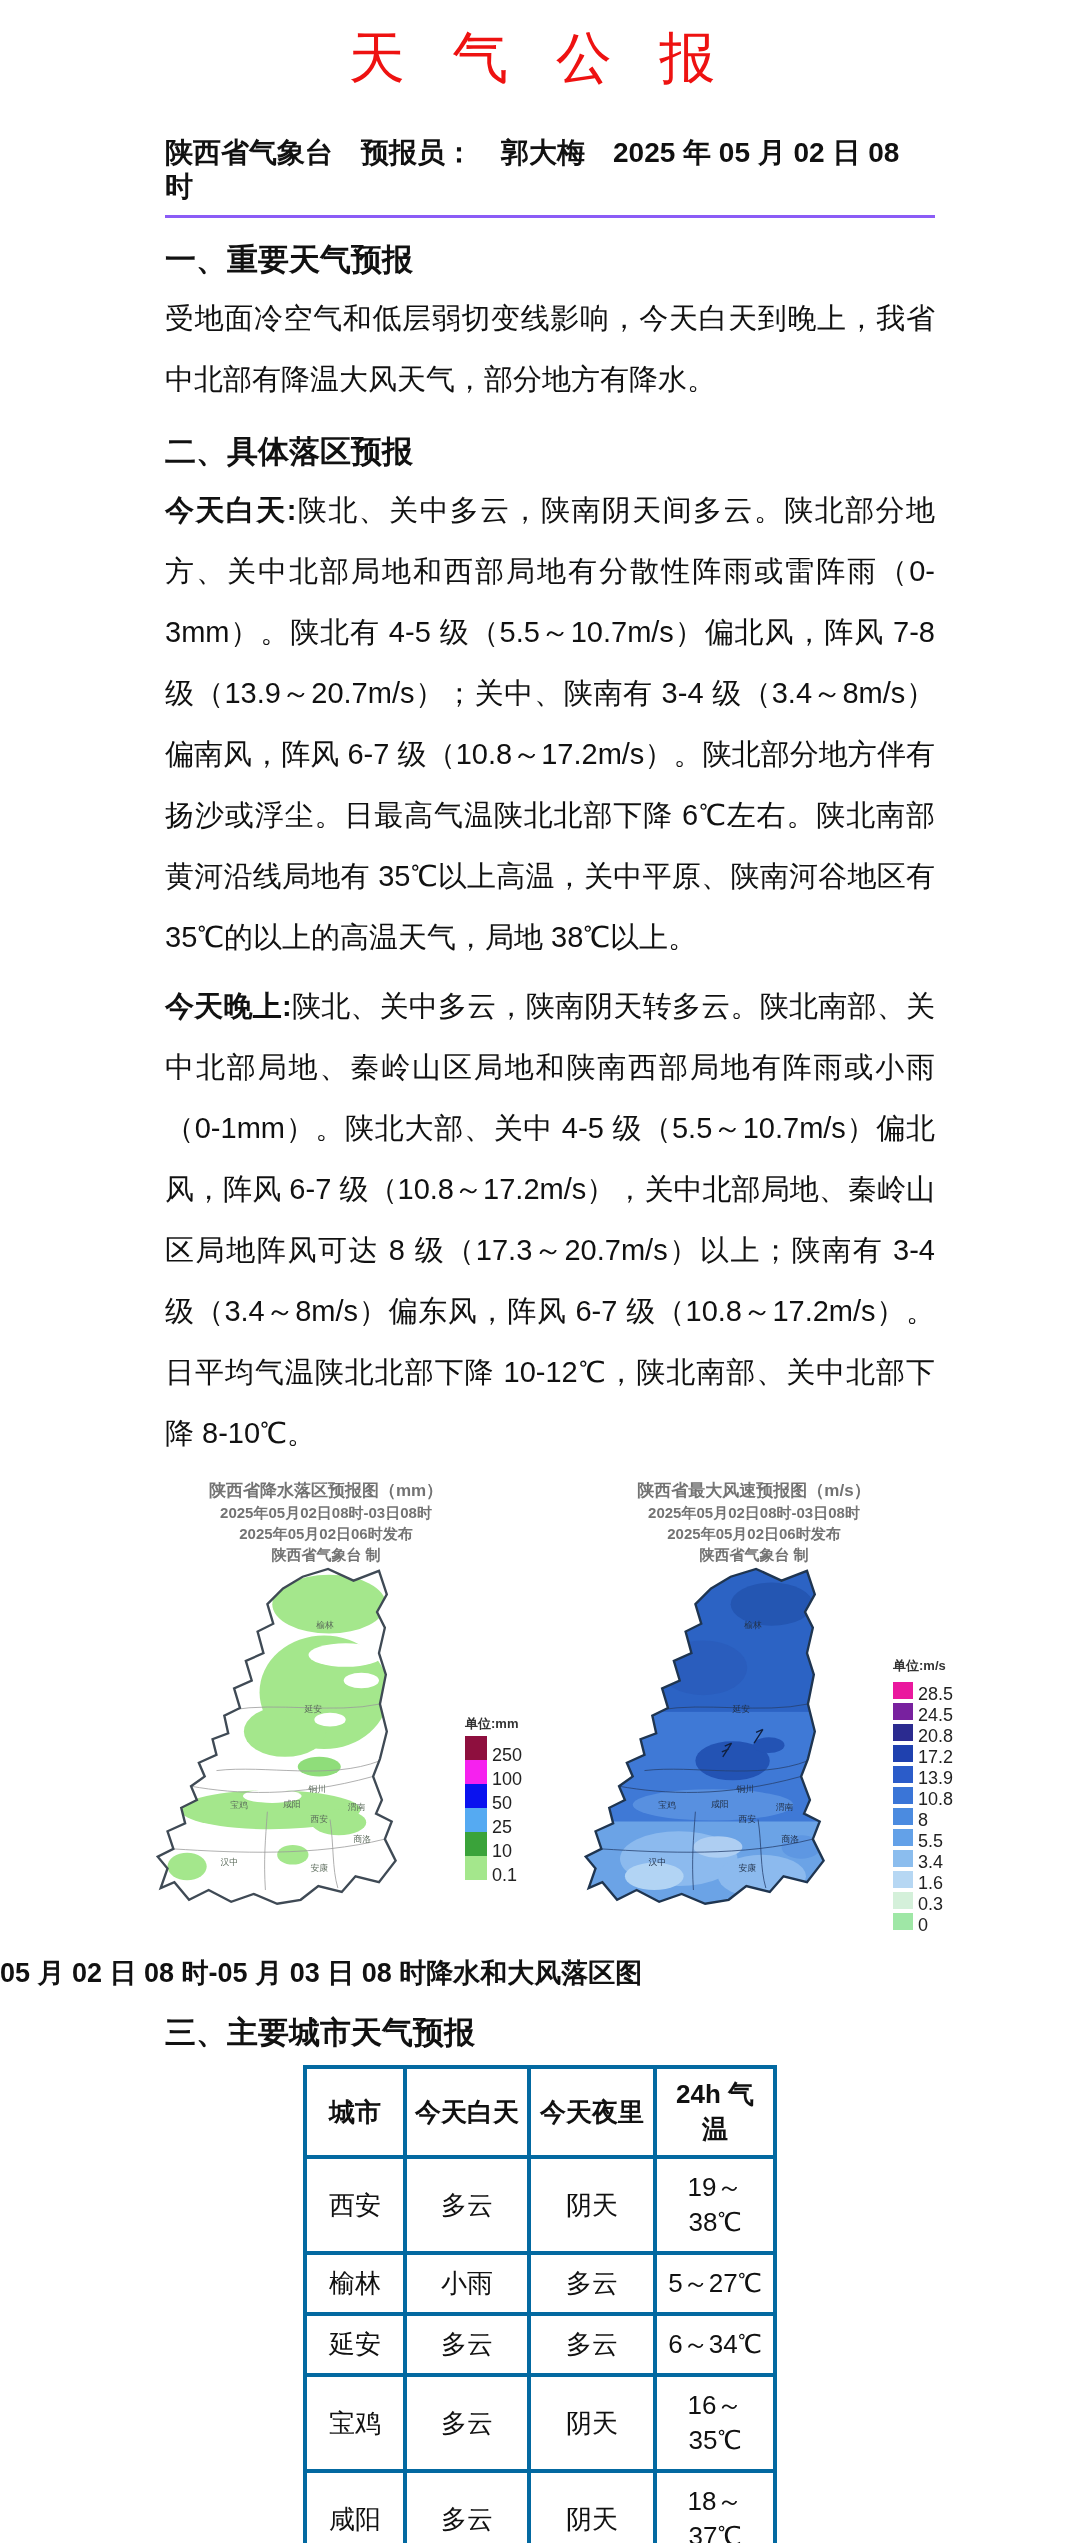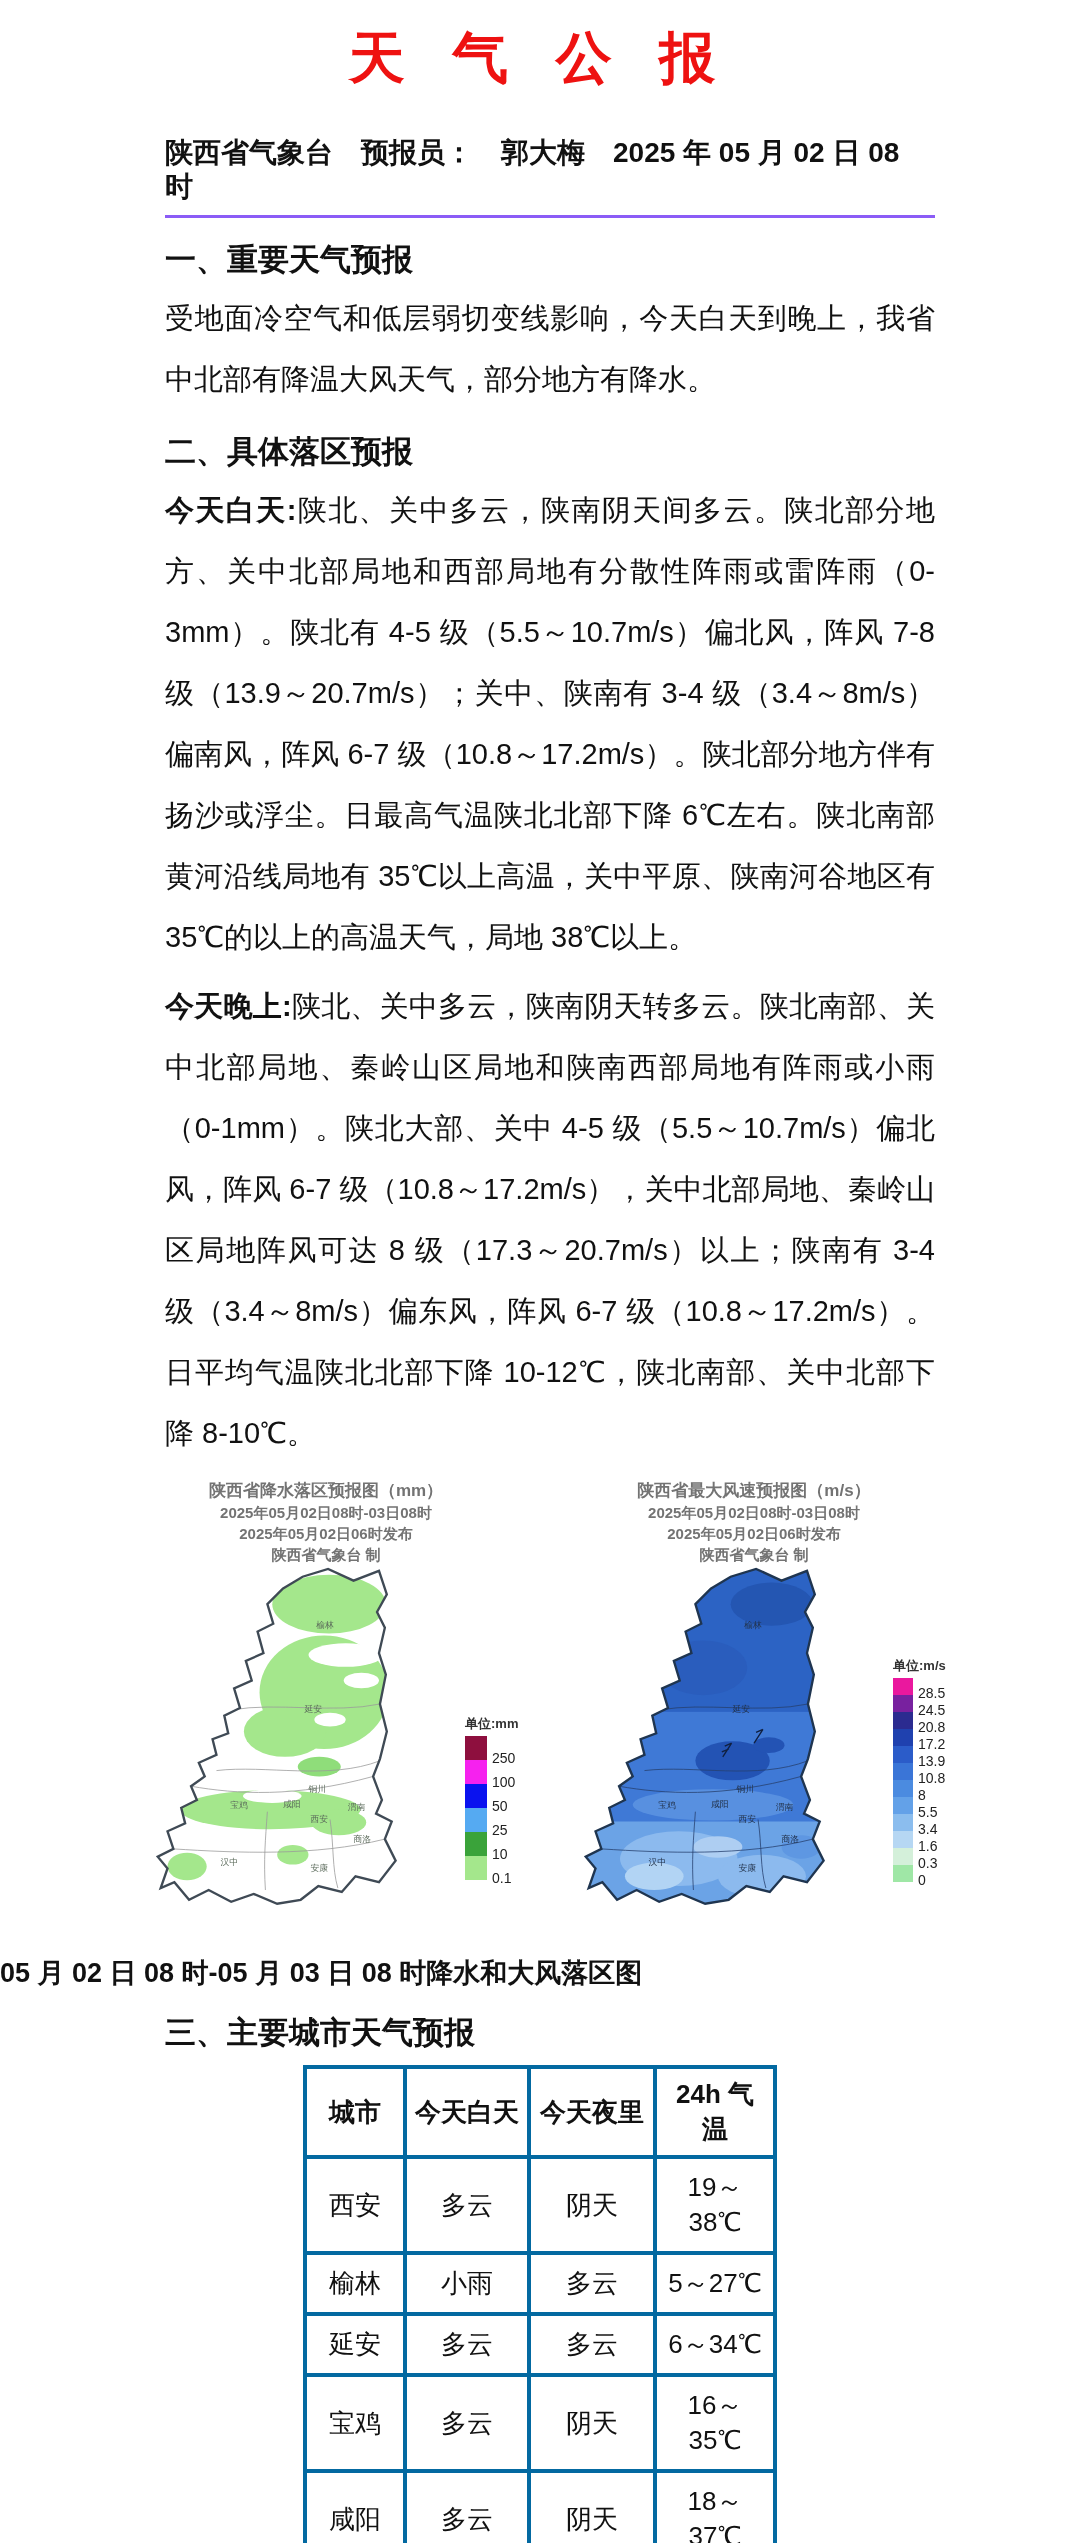--- a/index.html
+++ b/index.html
@@ -1,42 +1,42 @@
 <!DOCTYPE html>
 <html><head>
 <meta charset="utf-8">
 <style>
   * { margin:0; padding:0; box-sizing:border-box; }
   html,body { background:#ffffff; }
   body { font-family:"Liberation Sans", sans-serif; color:#111; }
   .page { position:relative; width:1080px; min-height:2543px; background:#fff; overflow:hidden; }
 
   .doc-title { padding-top:16px; text-align:center; color:#ee1211; font-size:56px;
-               font-weight:bold; letter-spacing:16px; line-height:84px; }
+               font-weight:normal; letter-spacing:16px; line-height:84px; }
   .byline { margin:36px 145px 0 165px; width:770px; font-size:28px; font-weight:bold;
             line-height:34px; padding-bottom:11px; border-bottom:3px solid #8b5cf6; }
 
   .sec-heading { margin:22px 145px 0 165px; font-size:31px; font-weight:bold; line-height:40px; }
   .body-text { margin:8px 145px 0 165px; width:770px; font-size:29px; line-height:61px;
                text-align:justify; }
   .body-text strong { font-weight:bold; }
 
   .maps { margin-top:16px; display:flex; justify-content:center; gap:10px; }
   .map-figure { width:418px; }
   .map-header { text-align:center; color:#737373; }
   .map-header .mh1 { font-size:17px; font-weight:600; line-height:22px; }
   .map-header .mh2 { font-size:15px; font-weight:700; line-height:21px; }
   .map-body { display:flex; align-items:flex-start; }
   .map-svg { display:block; }
   .legend { width:78px;padding-left:12px; }
   .legend-unit { font-size:13px; font-weight:bold; color:#333; margin-bottom:3px; white-space:nowrap; }
   .legend-row { display:flex; align-items:flex-end; }
   .legend.precip .legend-swatch { width:22px; height:24px; }
   .legend.wind   .legend-swatch { width:20px; height:17px; }
-  .legend-label { margin-left:5px; font-size:14px; color:#222; transform:translateY(6px); }
+  .legend-label { margin-left:5px; font-size:18px; color:#222; transform:translateY(6px); }
   .legend.precip { margin-top:150px; }
   .legend.wind   { margin-top:92px; }
 
   .city-label { font-size:9px; fill:#5a6a5a; }
   .wind-map .city-label { fill:#22324a; }
 
   .map-caption { margin-top:18px; font-size:27px; font-weight:bold; line-height:36px; }
 
   .city-table { margin:12px auto 0; border-collapse:collapse; }
   .city-table th, .city-table td { border:4px solid #0369a1; text-align:center;

